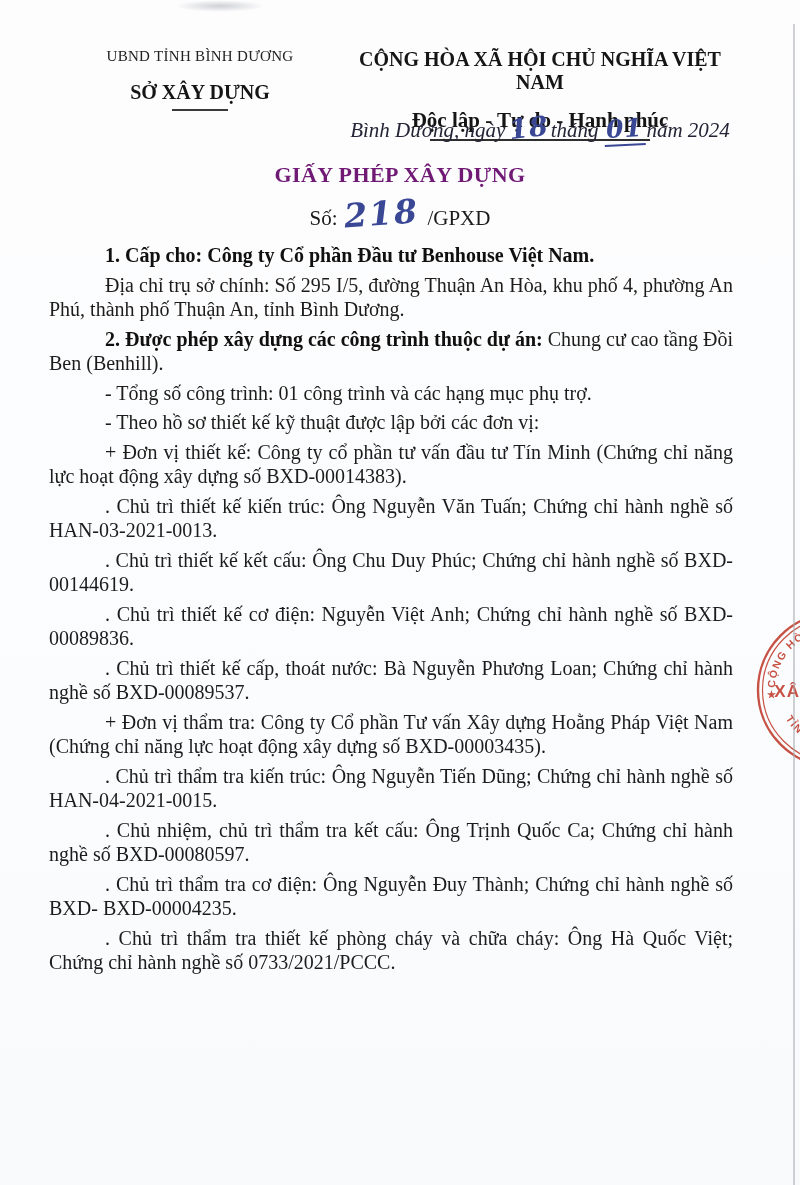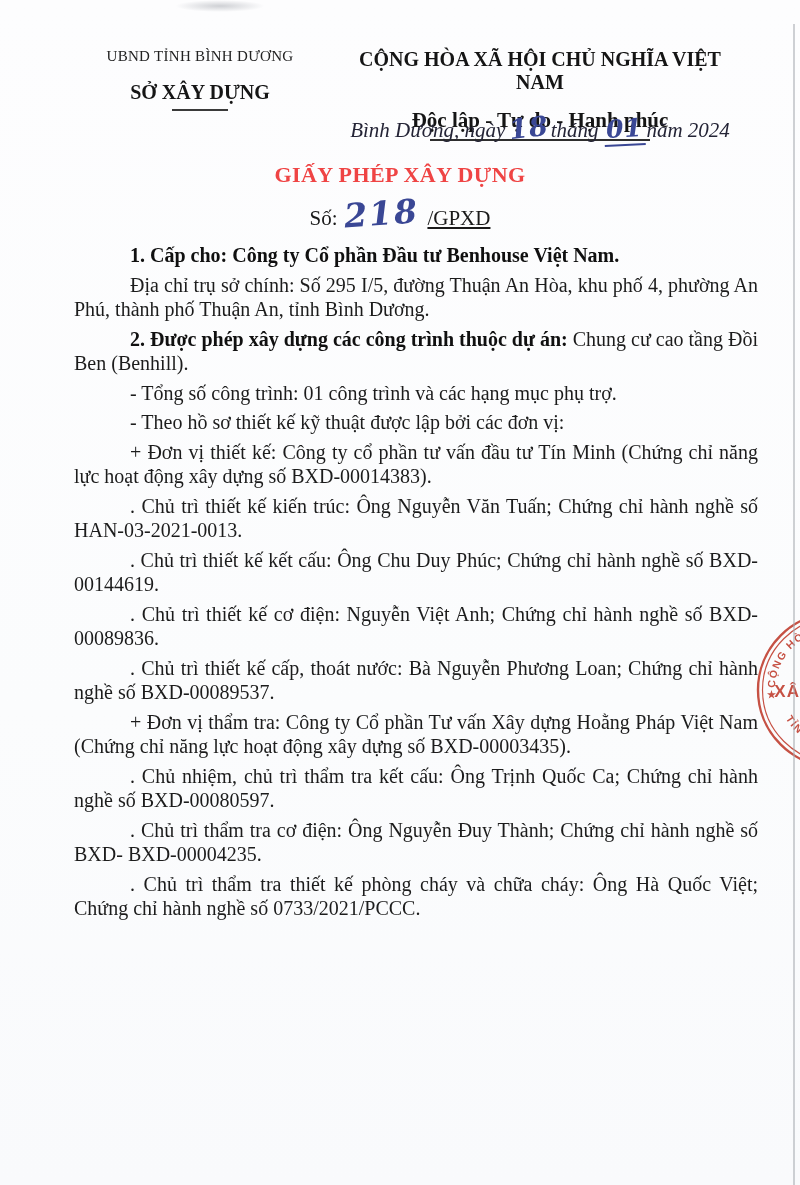--- a/index.html
+++ b/index.html
@@ -25,27 +25,27 @@
   .nat-rule  { width: 220px; height: 2px; background: #2e2e2e; margin: 6px auto 0 auto; }
 
   .dateline { position: absolute; left: 335px; top: 112px; width: 410px; text-align: center;
               font-style: italic; font-size: 21px; color: #242436; white-space: nowrap; }
   .ink { font-family: "DejaVu Serif", serif; font-style: italic; font-weight: 600; color: #3a4795; }
   .ink-day   { font-size: 27px; display: inline-block; transform: rotate(-7deg); margin: 0 2px 0 4px; letter-spacing: 1px; }
   .ink-month { font-size: 25px; display: inline-block; transform: rotate(-3deg); margin: 0 2px 0 5px;
                border-bottom: 2px solid #3a4795; padding: 0 2px 1px 2px; letter-spacing: 1px; }
 
   .title-block { position: absolute; left: 0; top: 162px; width: 800px; text-align: center; }
-  .doc-title { font-size: 22px; font-weight: bold; letter-spacing: 0.4px; color: #ef4444; }
+  .doc-title { font-size: 22px; font-weight: bold; letter-spacing: 0.4px; color: #701a75; }
   .doc-number { margin-top: 6px; font-size: 21px; color: #1a1a1a; }
   .ink-number { font-size: 33px; display: inline-block; transform: rotate(-4deg); letter-spacing: 2px; margin: 0 6px 0 6px; }
-  .num-suffix { margin-left: 3px; text-decoration: underline; }
+  .num-suffix { margin-left: 3px; }
 
   
-  .body-text { position: absolute; left: 74px; top: 238px; width: 684px; }
+  .body-text { position: absolute; left: 49px; top: 238px; width: 684px; }
   .body-text p {
     margin: 5px 0;
     font-size: 20px;
     line-height: 24.5px;
     text-align: justify;
     text-indent: 56px;
     color: #1c1c1c;
   }
   .body-text p b { color: #101010; }
 
@@ -95,20 +95,21 @@
       <p><b></b><span>Địa chỉ trụ sở chính: Số 295 I/5, đường Thuận An Hòa, khu phố 4, phường An Phú, thành phố Thuận An, tỉnh Bình Dương.</span></p>
       <p><b>2. Được phép xây dựng các công trình thuộc dự án:</b><span> Chung cư cao tầng Đồi Ben (Benhill).</span></p>
       <p><b></b><span>- Tổng số công trình: 01 công trình và các hạng mục phụ trợ.</span></p>
       <p><b></b><span>- Theo hồ sơ thiết kế kỹ thuật được lập bởi các đơn vị:</span></p>
       <p><b></b><span>+ Đơn vị thiết kế: Công ty cổ phần tư vấn đầu tư Tín Minh (Chứng chỉ năng lực hoạt động xây dựng số BXD-00014383).</span></p>
       <p><b></b><span>. Chủ trì thiết kế kiến trúc: Ông Nguyễn Văn Tuấn; Chứng chỉ hành nghề số HAN-03-2021-0013.</span></p>
       <p><b></b><span>. Chủ trì thiết kế kết cấu: Ông Chu Duy Phúc; Chứng chỉ hành nghề số BXD-00144619.</span></p>
       <p><b></b><span>. Chủ trì thiết kế cơ điện: Nguyễn Việt Anh; Chứng chỉ hành nghề số BXD-00089836.</span></p>
       <p><b></b><span>. Chủ trì thiết kế cấp, thoát nước: Bà Nguyễn Phương Loan; Chứng chỉ hành nghề số BXD-00089537.</span></p>
       <p><b></b><span>+ Đơn vị thẩm tra: Công ty Cổ phần Tư vấn Xây dựng Hoằng Pháp Việt Nam (Chứng chỉ năng lực hoạt động xây dựng số BXD-00003435).</span></p>
+      <p><b></b><span>. Chủ trì thẩm tra kiến trúc: Ông Nguyễn Tiến Dũng; Chứng chỉ hành nghề số HAN-04-2021-0015.</span></p>
       <p><b></b><span>. Chủ nhiệm, chủ trì thẩm tra kết cấu: Ông Trịnh Quốc Ca; Chứng chỉ hành nghề số BXD-00080597.</span></p>
       <p><b></b><span>. Chủ trì thẩm tra cơ điện: Ông Nguyễn Đuy Thành; Chứng chỉ hành nghề số BXD- BXD-00004235.</span></p>
       <p><b></b><span>. Chủ trì thẩm tra thiết kế phòng cháy và chữa cháy: Ông Hà Quốc Việt; Chứng chỉ hành nghề số 0733/2021/PCCC.</span></p>
     </div>
 
   <svg class="stamp" viewBox="0 0 170 175">
     <defs>
       <path id="arcTop" d="M 25 87 A 60 60 0 1 1 145 87" fill="none"></path>
       <path id="arcBottom" d="M 28 87 A 57 57 0 0 0 142 87" fill="none"></path>
     </defs>

